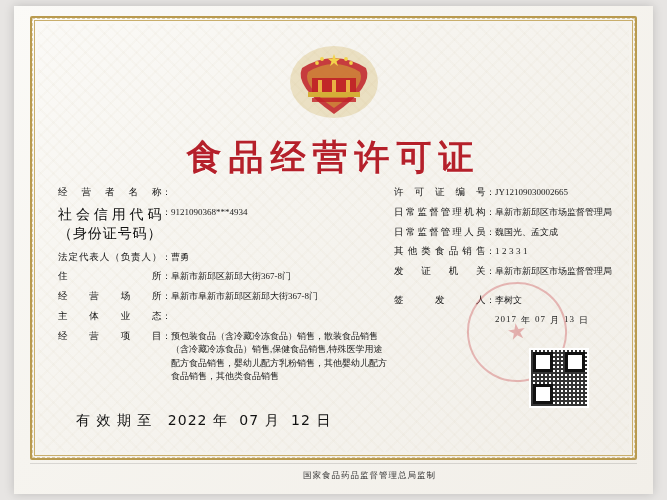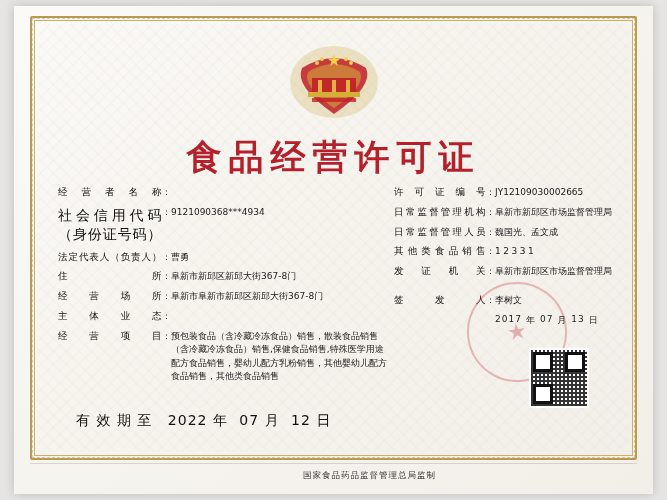--- a/index.html
+++ b/index.html
@@ -100,20 +100,21 @@
     position: absolute;
     left: 44px;
     top: 180px;
     right: 40px;
     font-size: 9px;
     color: #1d1d1d;
   }
   .cols {
     display: flex;
     align-items: flex-start;
+    font-family: Liberation Serif, serif;
   }
   .col-left { width: 330px; flex: none; }
   .col-right { flex: 1; padding-left: 6px; }
 
   .row {
     display: flex;
     align-items: flex-start;
     margin-bottom: 7px;
     line-height: 1.35;
   }

